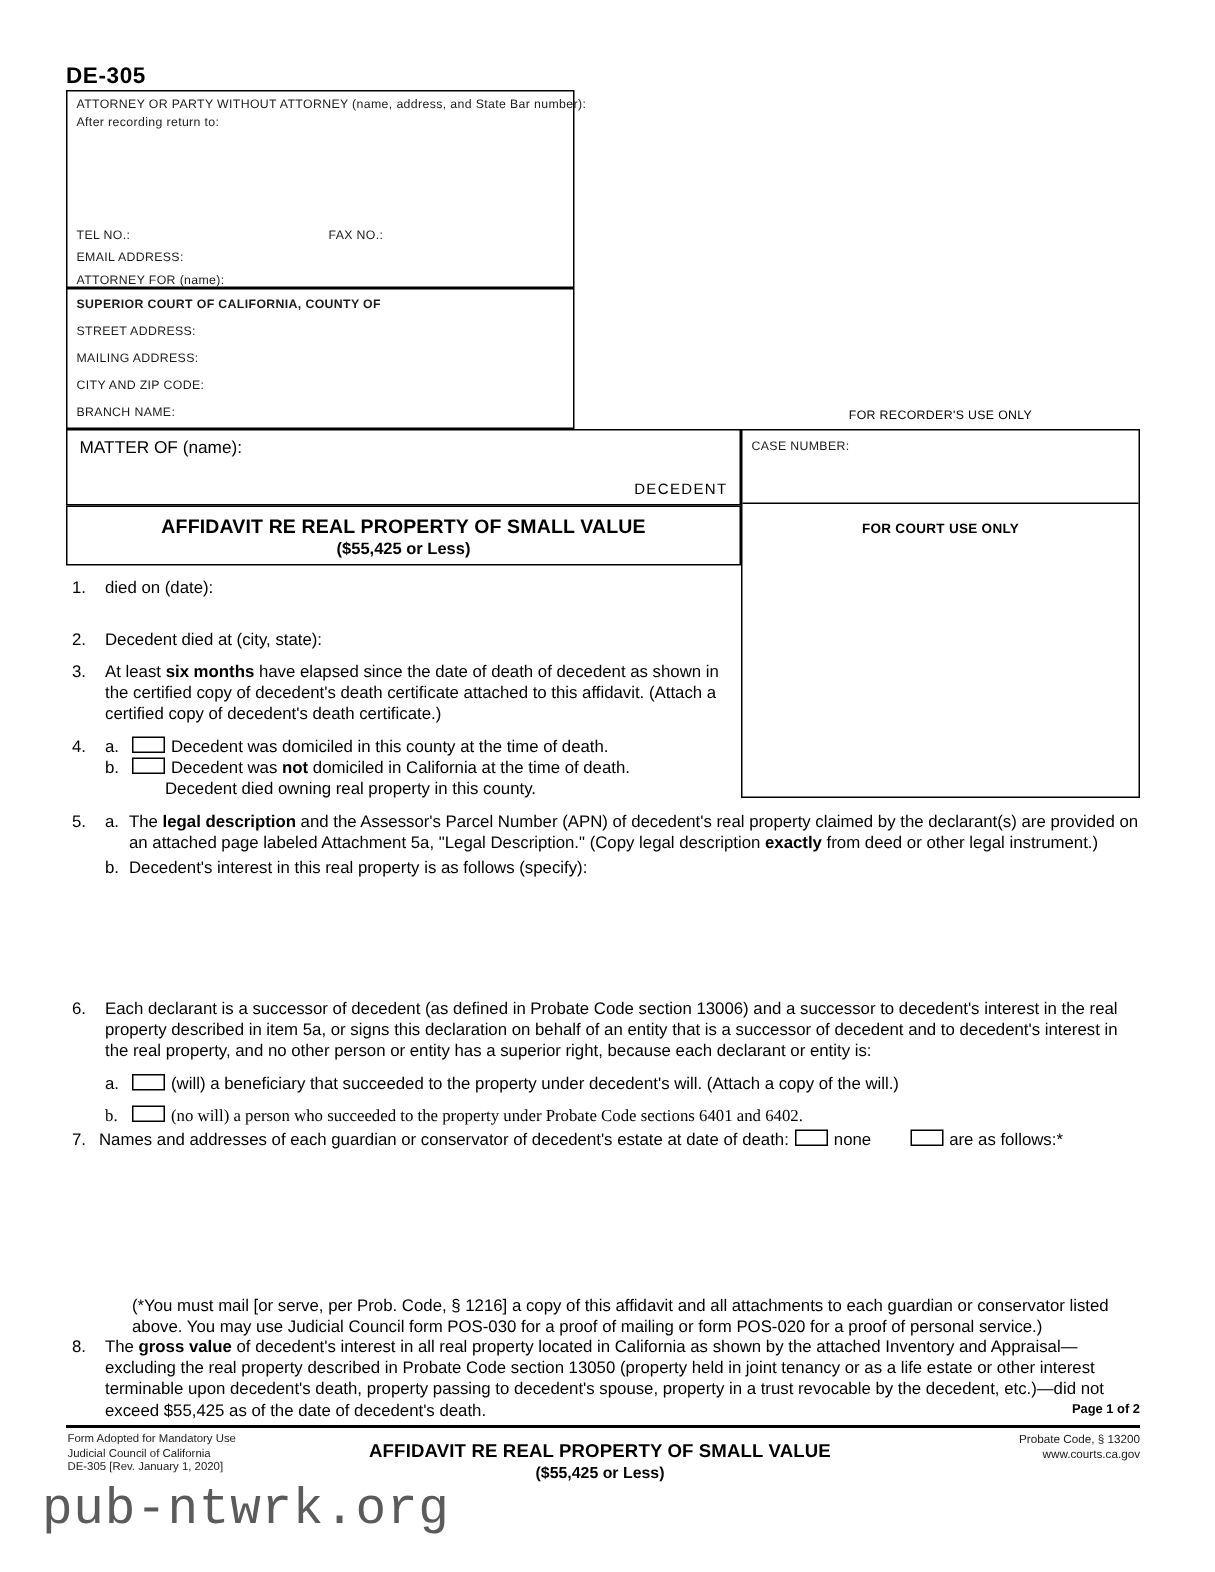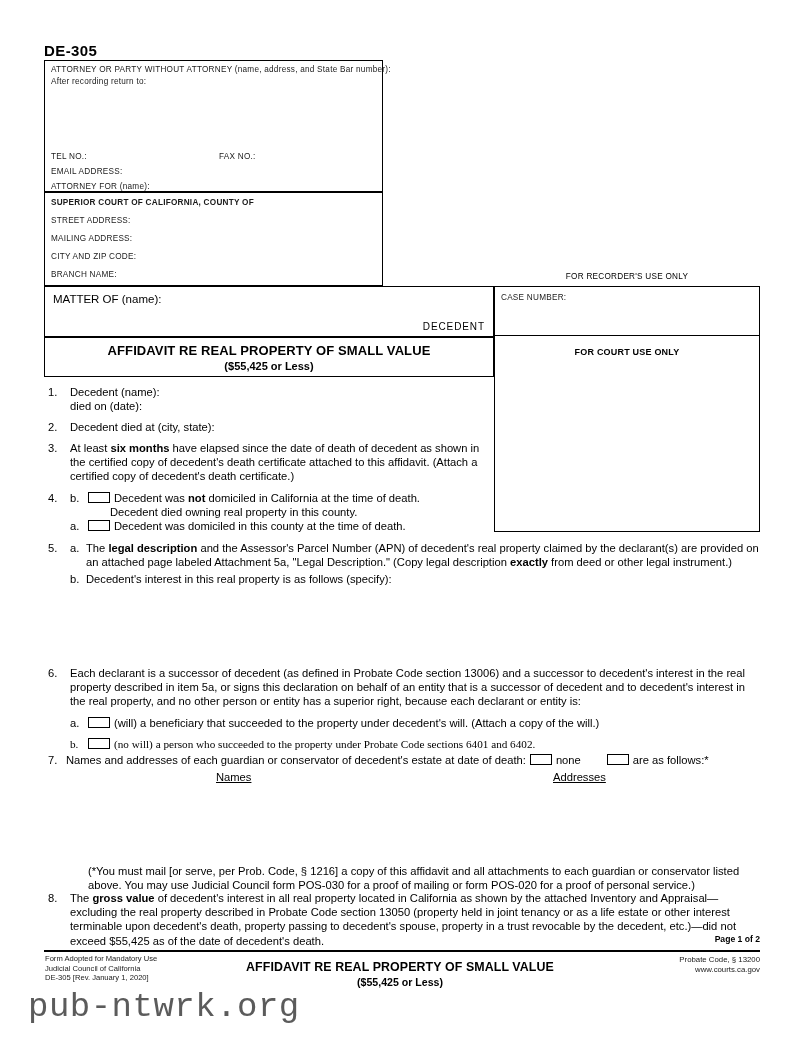--- a/index.html
+++ b/index.html
@@ -140,21 +140,20 @@
   <div class="box" id="right-box">
     <div id="case-cell">
       <div class="lbl pad" style="top:6px;">CASE NUMBER:</div>
     </div>
     <div id="court-use-note">FOR COURT USE ONLY</div>
   </div>
 
   <div class="item" style="left:48px; top:385px; width:430px;">
     <span class="num">1.</span>
     <div style="margin-left:22px;">
-      <span class="txt">Decedent (name):</span>
       <span class="txt">died on (date):</span>
     </div>
   </div>
 
   <div class="item" style="left:48px; top:420px; width:430px;">
     <span class="num">2.</span>
     <div style="margin-left:22px;">
       <span class="txt">Decedent died at (city, state):</span>
     </div>
   </div>
@@ -162,25 +161,25 @@
   <div class="item" style="left:48px; top:441px; width:448px;">
     <span class="num">3.</span>
     <div style="margin-left:22px;">
       <span>At least </span><b>six months</b><span> have elapsed since the date of death of decedent as shown in the certified copy of decedent's death certificate attached to this affidavit. (Attach a certified copy of decedent's death certificate.)</span>
     </div>
   </div>
 
   <div class="item" style="left:48px; top:491px; width:448px;">
     <span class="num">4.</span>
     <div style="position:relative; margin-left:22px;">
+      <span style="display:inline-block; width:14px;">a.</span><span class="cbox"></span><span>Decedent was domiciled in this county at the time of death.</span>
+    </div>
+    <div style="position:relative; margin-left:22px;">
       <span style="display:inline-block; width:14px;">b.</span><span class="cbox"></span><span>Decedent was </span><b>not</b><span> domiciled in California at the time of death.</span>
       <span class="txt" style="margin-left:40px;">Decedent died owning real property in this county.</span>
-    </div>
-    <div style="position:relative; margin-left:22px;">
-      <span style="display:inline-block; width:14px;">a.</span><span class="cbox"></span><span>Decedent was domiciled in this county at the time of death.</span>
     </div>
   </div>
 
   <div class="item" style="left:48px; top:541px; width:712px;">
     <span class="num">5.</span>
     <div style="position:relative; margin-left:22px; padding-left:16px;">
       <span style="position:absolute; left:0; top:0;">a.</span>
       <span>The </span><b>legal description</b><span> and the Assessor's Parcel Number (APN) of decedent's real property claimed by the declarant(s) are provided on an attached page labeled Attachment 5a, "Legal Description." (Copy legal description </span><b>exactly</b><span> from deed or other legal instrument.)</span>
     </div>
     <div style="position:relative; margin-left:22px; padding-left:16px; margin-top:3px;">
@@ -199,24 +198,20 @@
     </div>
     <div style="position:relative; margin-left:22px; margin-top:7px;font-family:Liberation Serif, serif;">
       <span style="display:inline-block; width:14px;">b.</span><span class="cbox"></span><span>(no will) a person who succeeded to the property under Probate Code sections 6401 and 6402.</span>
     </div>
   </div>
 
   <div class="item" style="left:48px; top:753px; width:712px;">
     <span class="num">7.</span>
     <div style="margin-left:18px;">
       <span>Names and addresses of each guardian or conservator of decedent's estate at date of death:</span><span class="cbox"></span><span>none</span><span class="cbox" style="margin-left:26px;"></span><span>are as follows:*</span>
-    </div>
-    <div style="position:relative; margin-left:18px; margin-top:3px; height:14px;">
-      <span style="position:absolute; left:150px;"><u>Names</u></span>
-      <span style="position:absolute; left:487px;"><u>Addresses</u></span>
     </div>
   </div>
 
   <div class="item" style="left:88px; top:864px; width:672px;">
     <span>(*You must mail [or serve, per Prob. Code, § 1216] a copy of this affidavit and all attachments to each guardian or conservator listed above. You may use Judicial Council form POS-030 for a proof of mailing or form POS-020 for a proof of personal service.)</span>
   </div>
 
   <div class="item" style="left:48px; top:891px; width:712px;">
     <span class="num">8.</span>
     <div style="margin-left:22px;">

